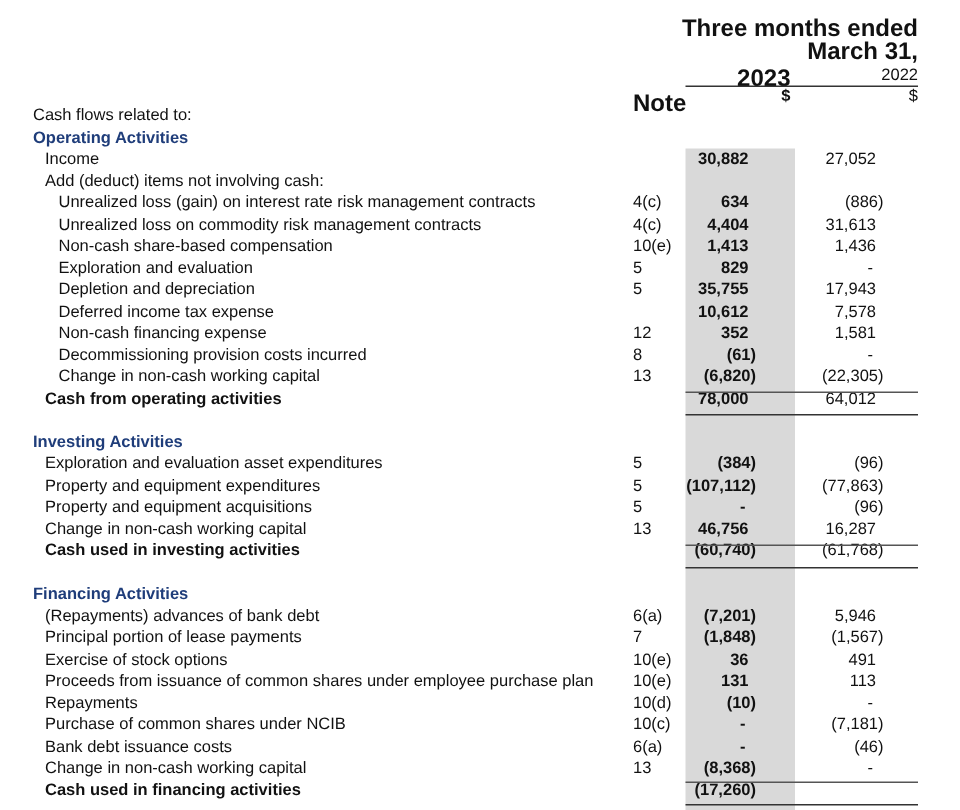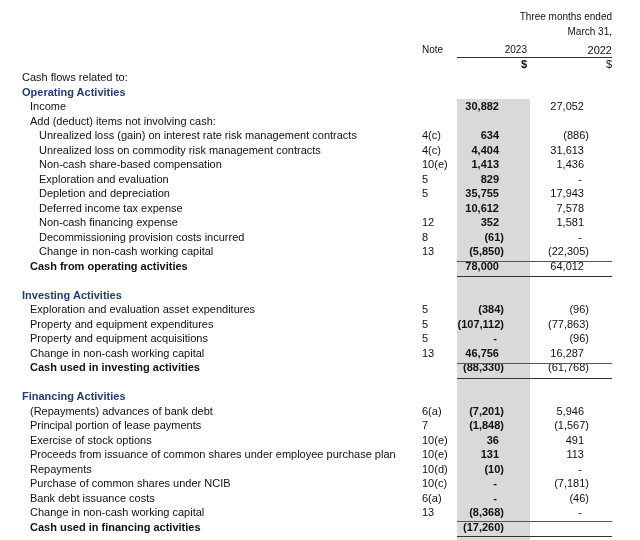--- a/index.html
+++ b/index.html
@@ -4,24 +4,24 @@
   <style>
     html, body { margin: 0; padding: 0; background: #ffffff; }
     body {
       width: 640px; height: 540px; position: relative; overflow: hidden;
       font-family: "Liberation Sans", sans-serif; font-size: 11px; color: #111;
     }
     .shade {
       position: absolute; left: 457px; width: 73px; top: 99px; bottom: 0;
       background: #d9d9d9;
     }
-    .hdr { position: absolute; font-weight: normal; font-size: 10px; }
+    .hdr { position: absolute; font-weight: bold; font-size: 16px; }
     .hdr.title { right: 28px; top: 11px; }
     .hdr.month { right: 28px; top: 26px; }
-    .hdr.note { left: 422px; top: 44px; }
+    .hdr.note { left: 422px; top: 61px; }
     .hdr.y2023 { right: 113px; top: 44px; text-align: right; }
     .y2022 { position: absolute; right: 28px; top: 44px; font-size: 11px; }
     .cur1 { position: absolute; right: 113px; top: 58px; font-weight: bold; }
     .cur2 { position: absolute; right: 28px; top: 58px; }
     .hrule { position: absolute; left: 457px; width: 155px; height: 0; border-top: 1px solid #333; }
     .hrule.double { border-top: 1.5px solid #555; }
     .rows { position: absolute; left: 0; top: 70px; width: 612px; text-decoration: underline; }
     .row { position: relative; height: 14.5px; line-height: 14.5px; white-space: nowrap; }
     .row .lbl { position: absolute; }
     .row .note { position: absolute; left: 422px; }
@@ -107,21 +107,21 @@
       </div>
       <div class="row">
         <span class="lbl ind2">Decommissioning provision costs incurred</span>
         <span class="note">8</span>
         <span class="v1" style="margin-right: -5px;">(61)</span>
         <span class="v2" style="margin-right: 2px;">-</span>
       </div>
       <div class="row">
         <span class="lbl ind2">Change in non-cash working capital</span>
         <span class="note">13</span>
-        <span class="v1" style="margin-right: -5px;">(5,850)</span>
+        <span class="v1" style="margin-right: -5px;">(6,820)</span>
         <span class="v2" style="margin-right: -5px; text-align: right;">(22,305)</span>
       </div>
     </div>
   <div class="row">
     <span class="lbl ind1 total">Cash from operating activities</span>
     <span class="v1">78,000</span>
     <span class="v2">64,012</span>
   </div>
   <div class="row"></div>
   <div class="row">
@@ -148,21 +148,21 @@
       </div>
       <div class="row">
         <span class="lbl ind1">Change in non-cash working capital</span>
         <span class="note">13</span>
         <span class="v1">46,756</span>
         <span class="v2">16,287</span>
       </div>
     </div>
   <div class="row">
     <span class="lbl ind1 total">Cash used in investing activities</span>
-    <span class="v1" style="margin-right: -5px;">(88,330)</span>
+    <span class="v1" style="margin-right: -5px;">(60,740)</span>
     <span class="v2" style="margin-right: -5px;">(61,768)</span>
   </div>
   <div class="row"></div>
   <div class="row">
     <span class="lbl ind0 section">Financing Activities</span>
   </div>
   <div id="fin-items">
       <div class="row">
         <span class="lbl ind1">(Repayments) advances of bank debt</span>
         <span class="note">6(a)</span>

